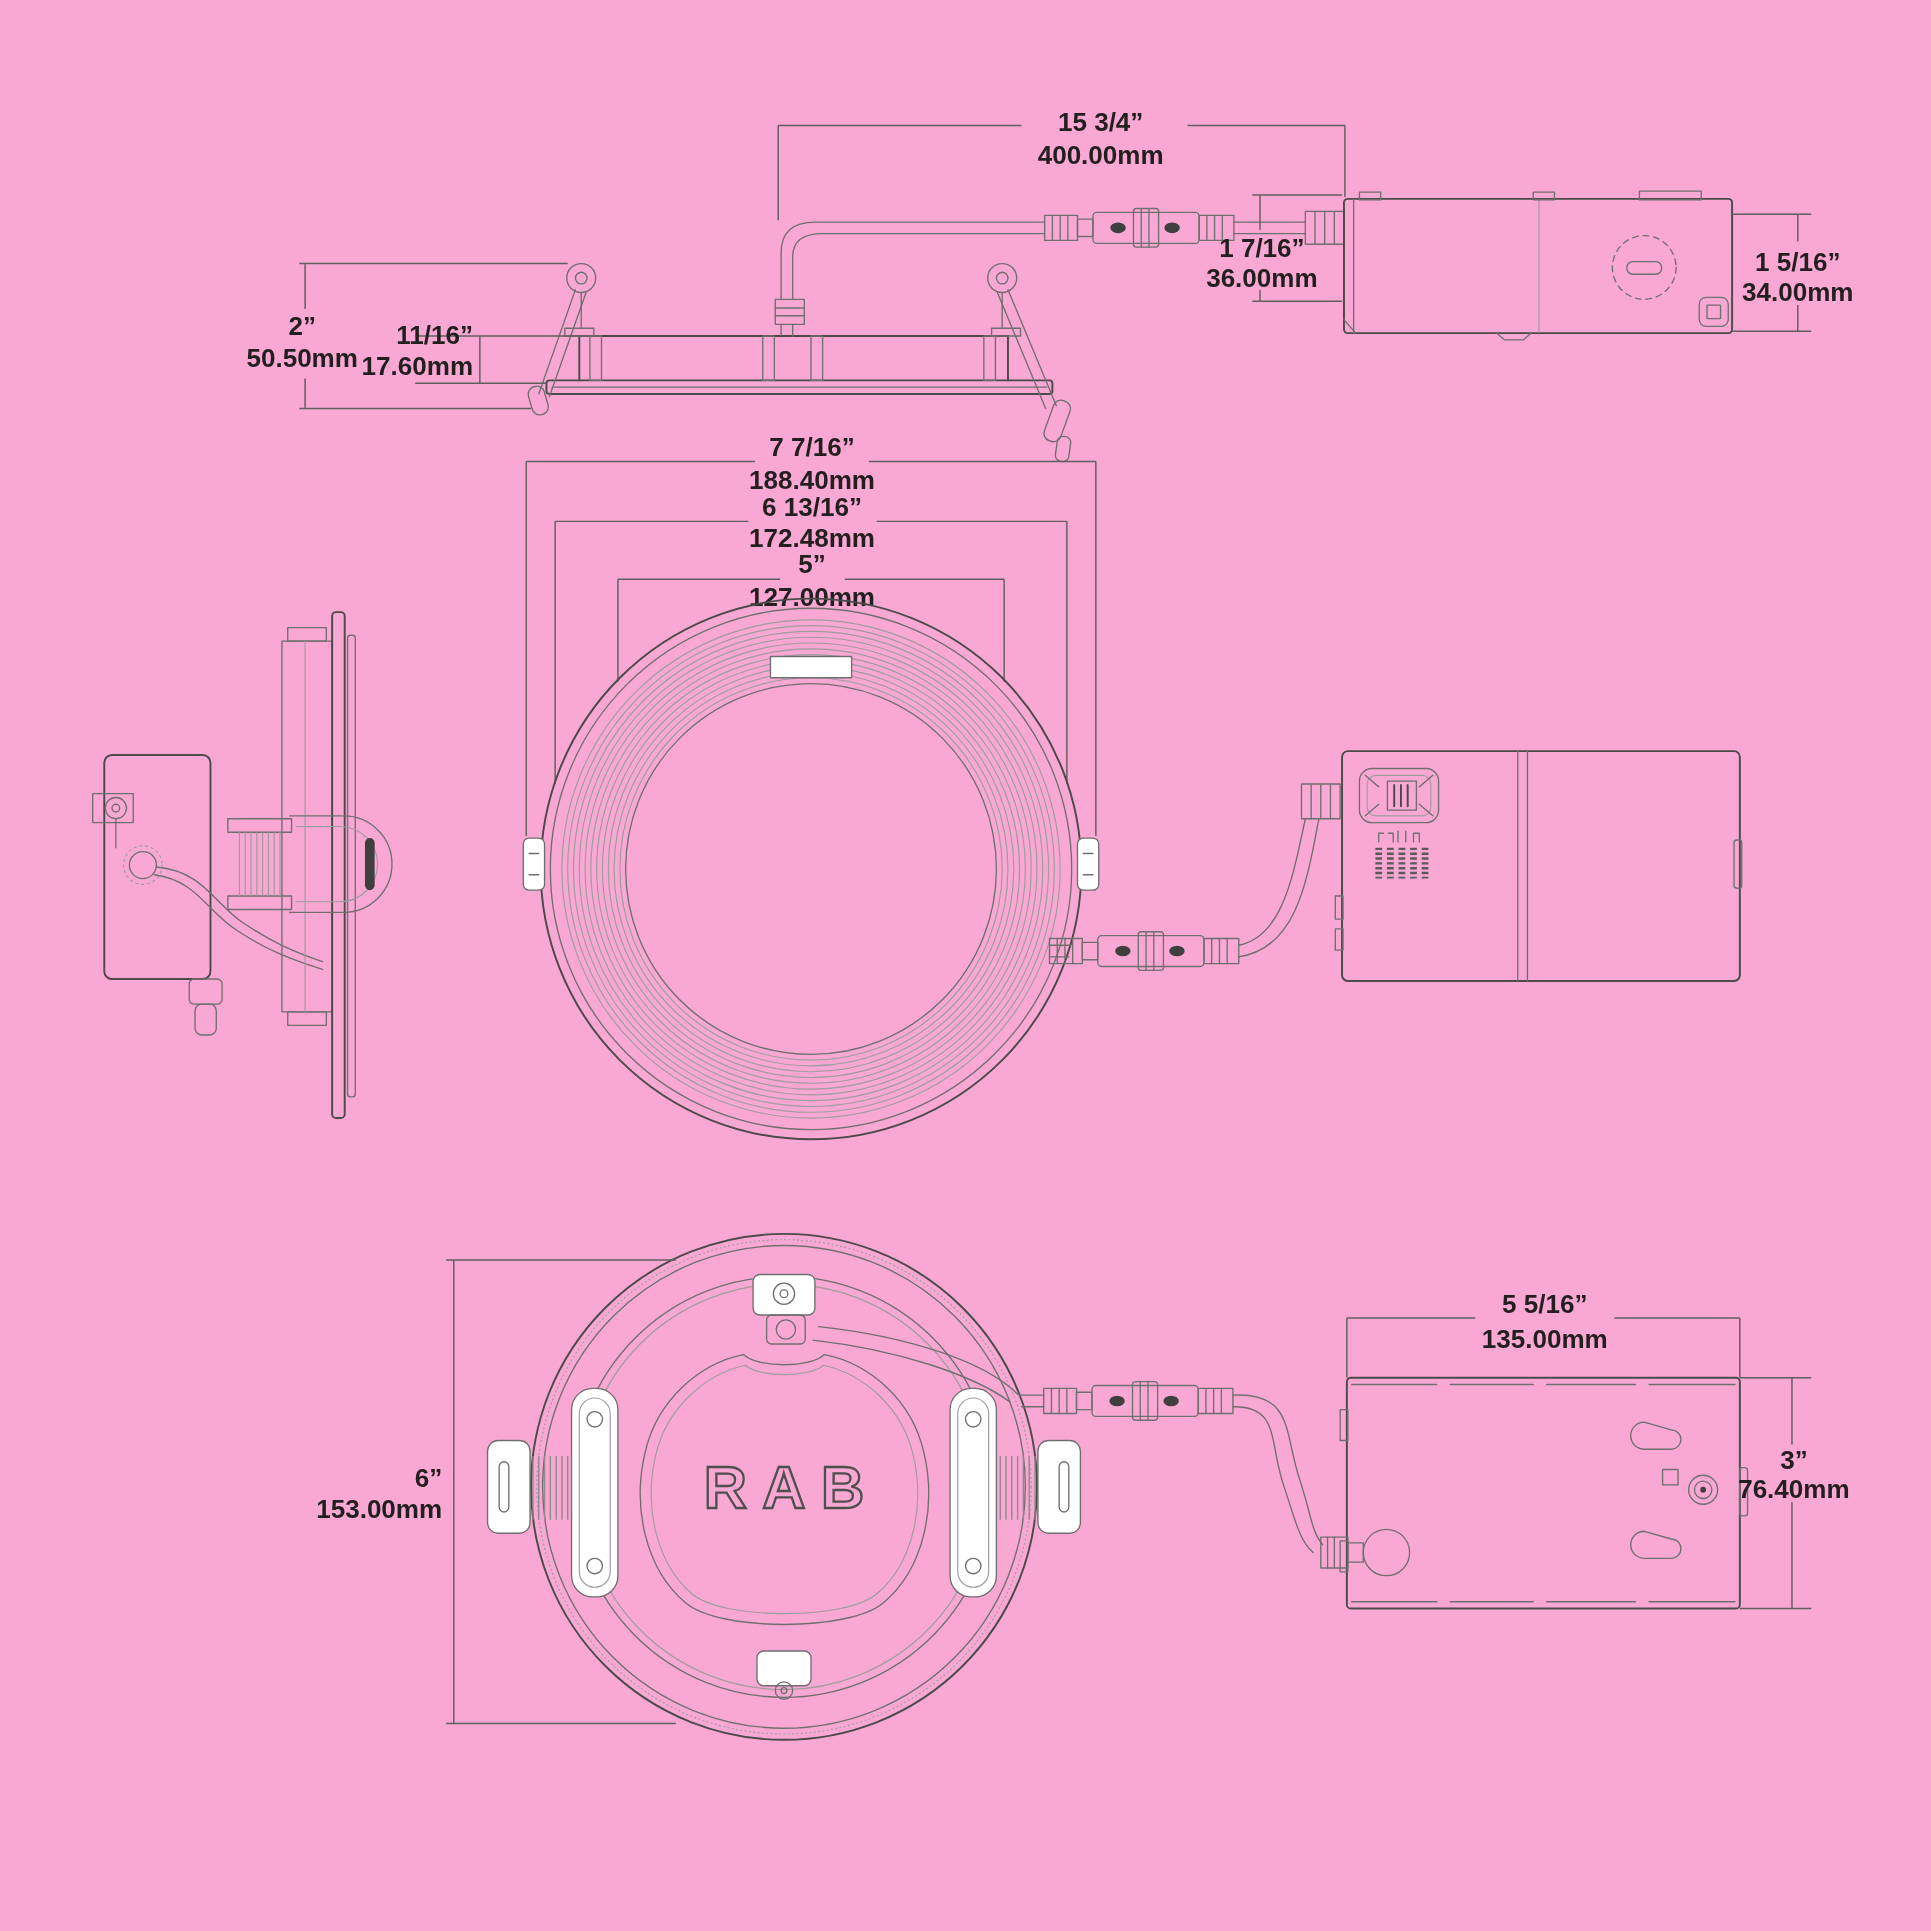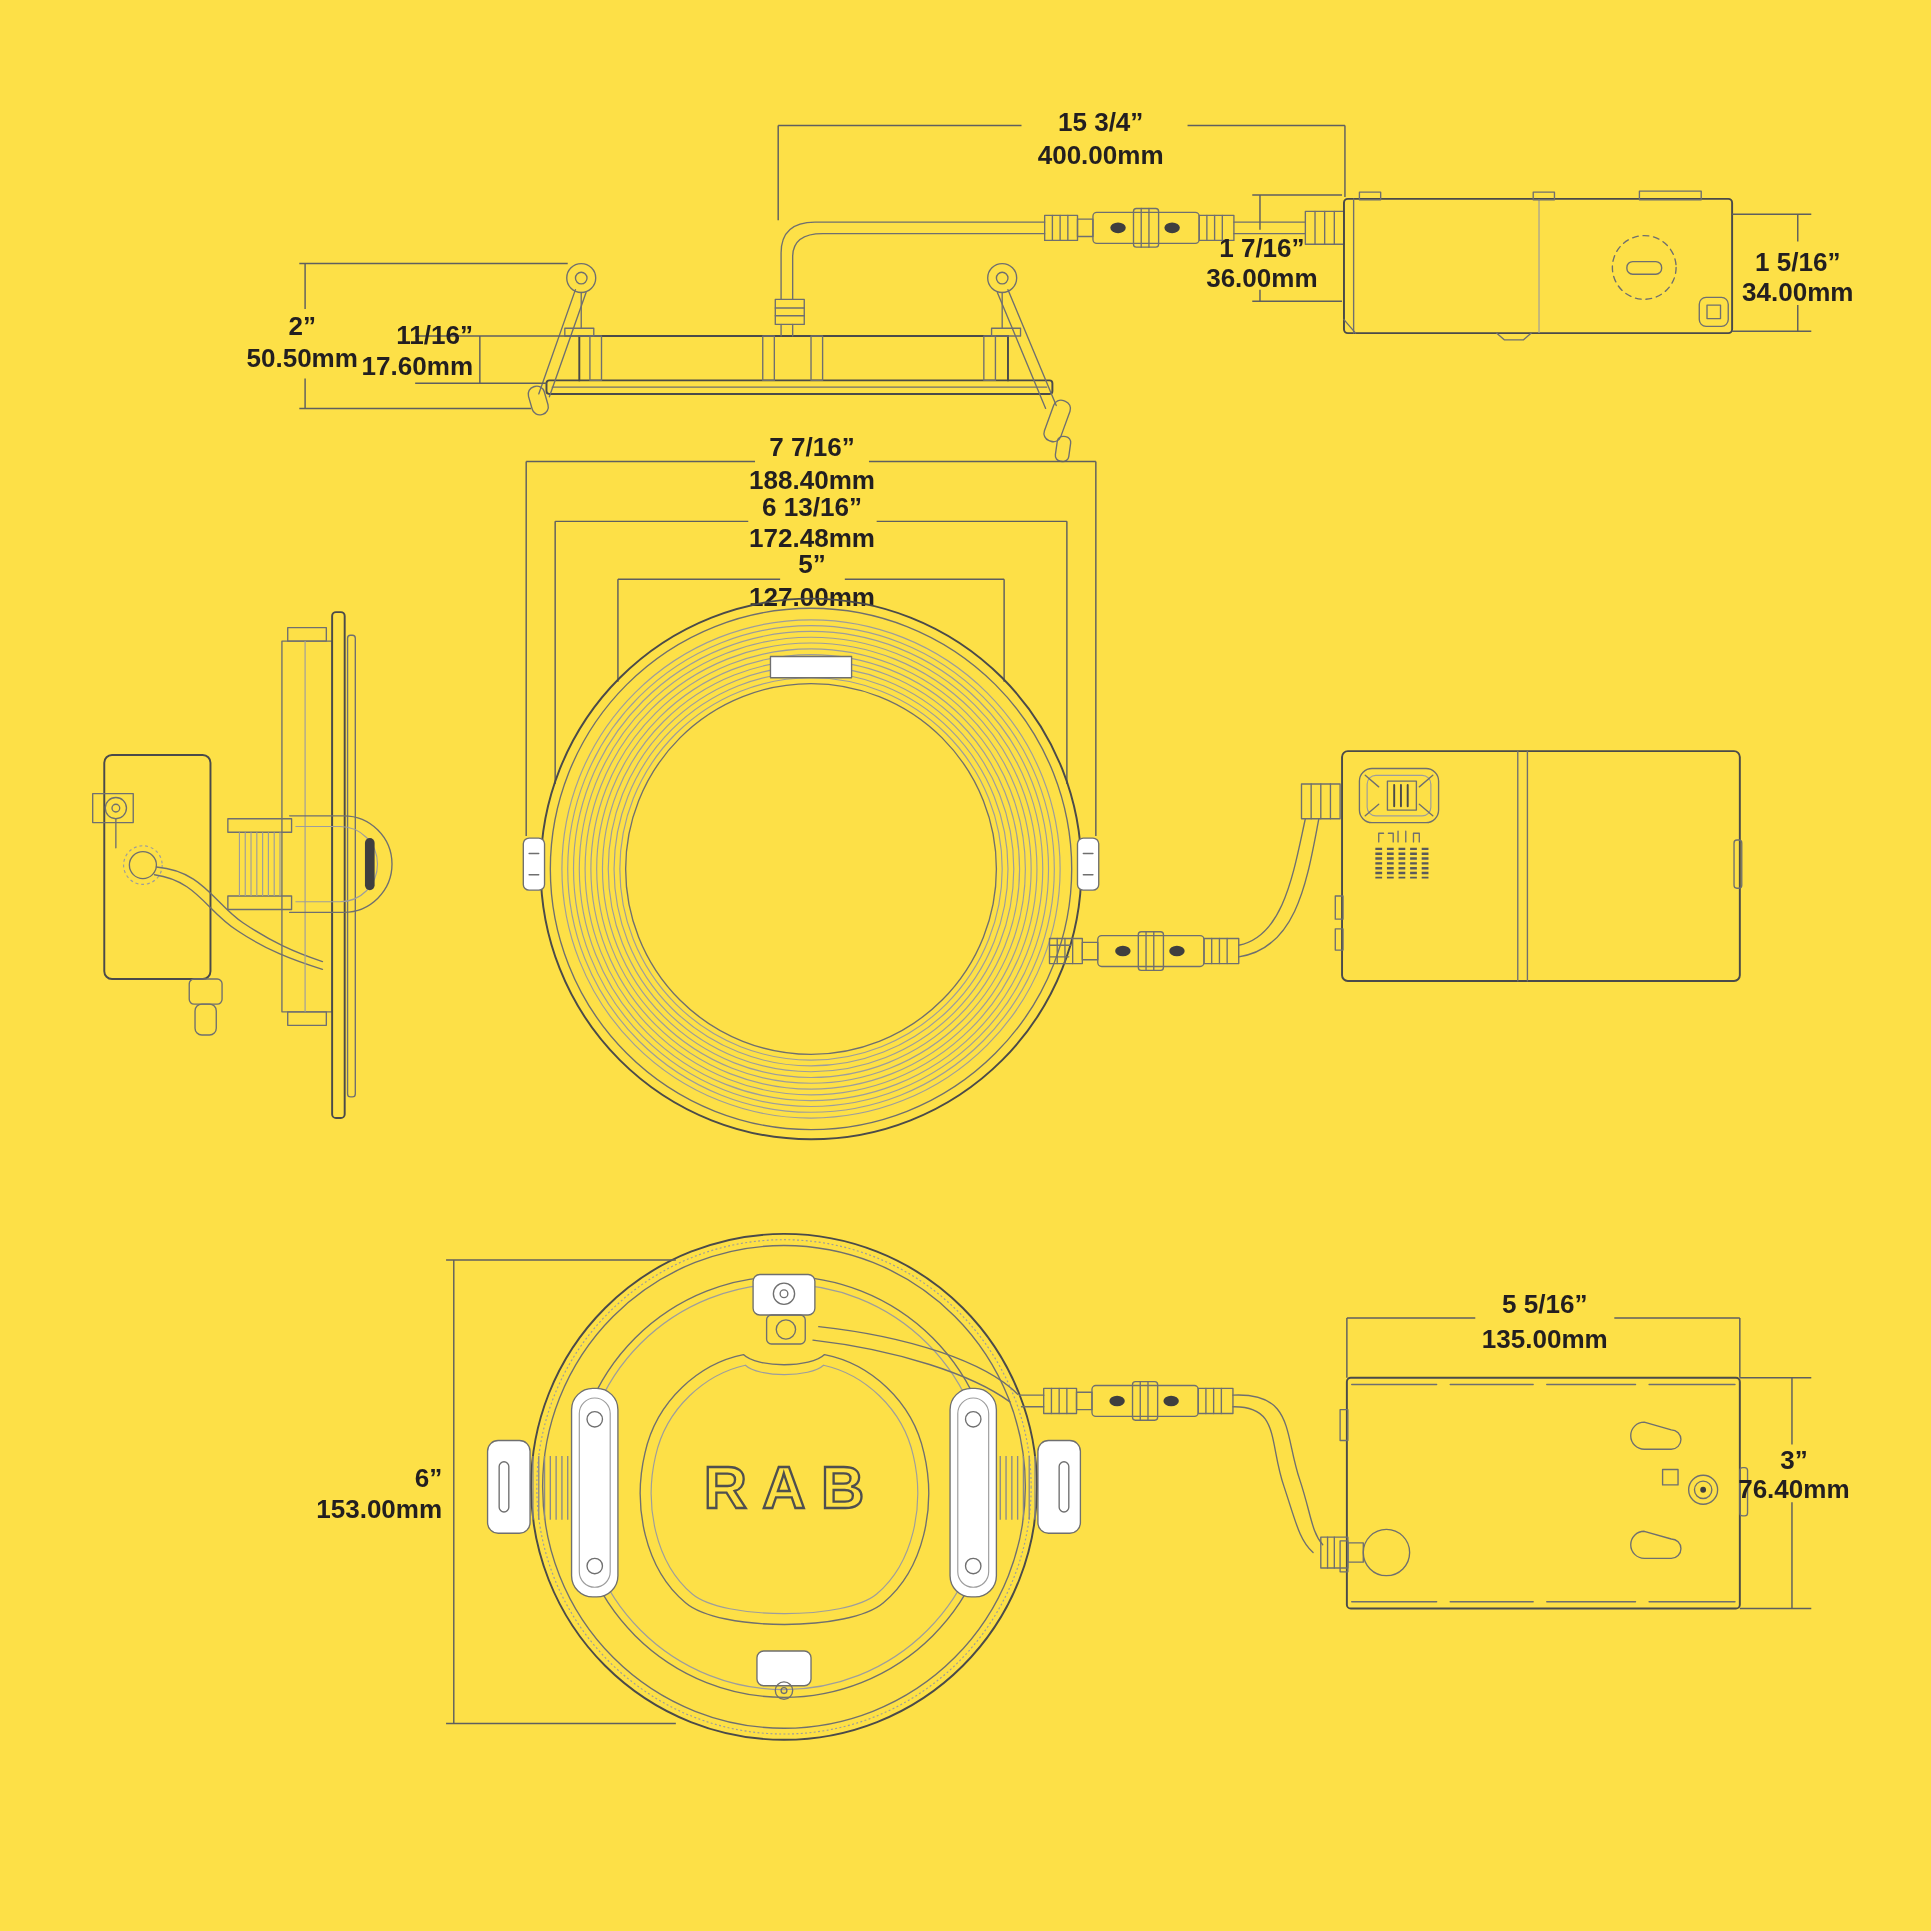--- a/index.html
+++ b/index.html
@@ -1,16 +1,16 @@
 <!DOCTYPE html>
 <html><head>
 <meta charset="utf-8">
 <style>
   html,body{margin:0;padding:0;background:#ffffff;}
-  .page{width:1931px;height:1931px;background:#fde047;position:relative;font-family:"Liberation Sans",sans-serif;}
+  .page{width:1931px;height:1931px;background:#f9a8d4;position:relative;font-family:"Liberation Sans",sans-serif;}
   svg{display:block;}
   
   .ln{stroke:#4a4a4a;stroke-width:2;fill:none;stroke-linecap:round;stroke-linejoin:round;}
   .lt{stroke:#6f6f6f;stroke-width:1.4;fill:none;stroke-linecap:round;stroke-linejoin:round;}
   .lg{stroke:#9d9d9d;stroke-width:1.2;fill:none;}
   .fw{fill:#ffffff;}
   .dk{fill:#3f3f3f;stroke:none;}
   .dim{stroke:#5f5f5f;stroke-width:1.5;fill:none;stroke-linecap:butt;}
   .dtxt{font-family:"Liberation Sans",sans-serif;font-size:27px;font-weight:600;fill:#231f20;}
   .logo{font-family:"Liberation Sans",sans-serif;font-size:62px;font-weight:700;letter-spacing:16px;fill:none;stroke:#4f4f4f;stroke-width:2.4;}

